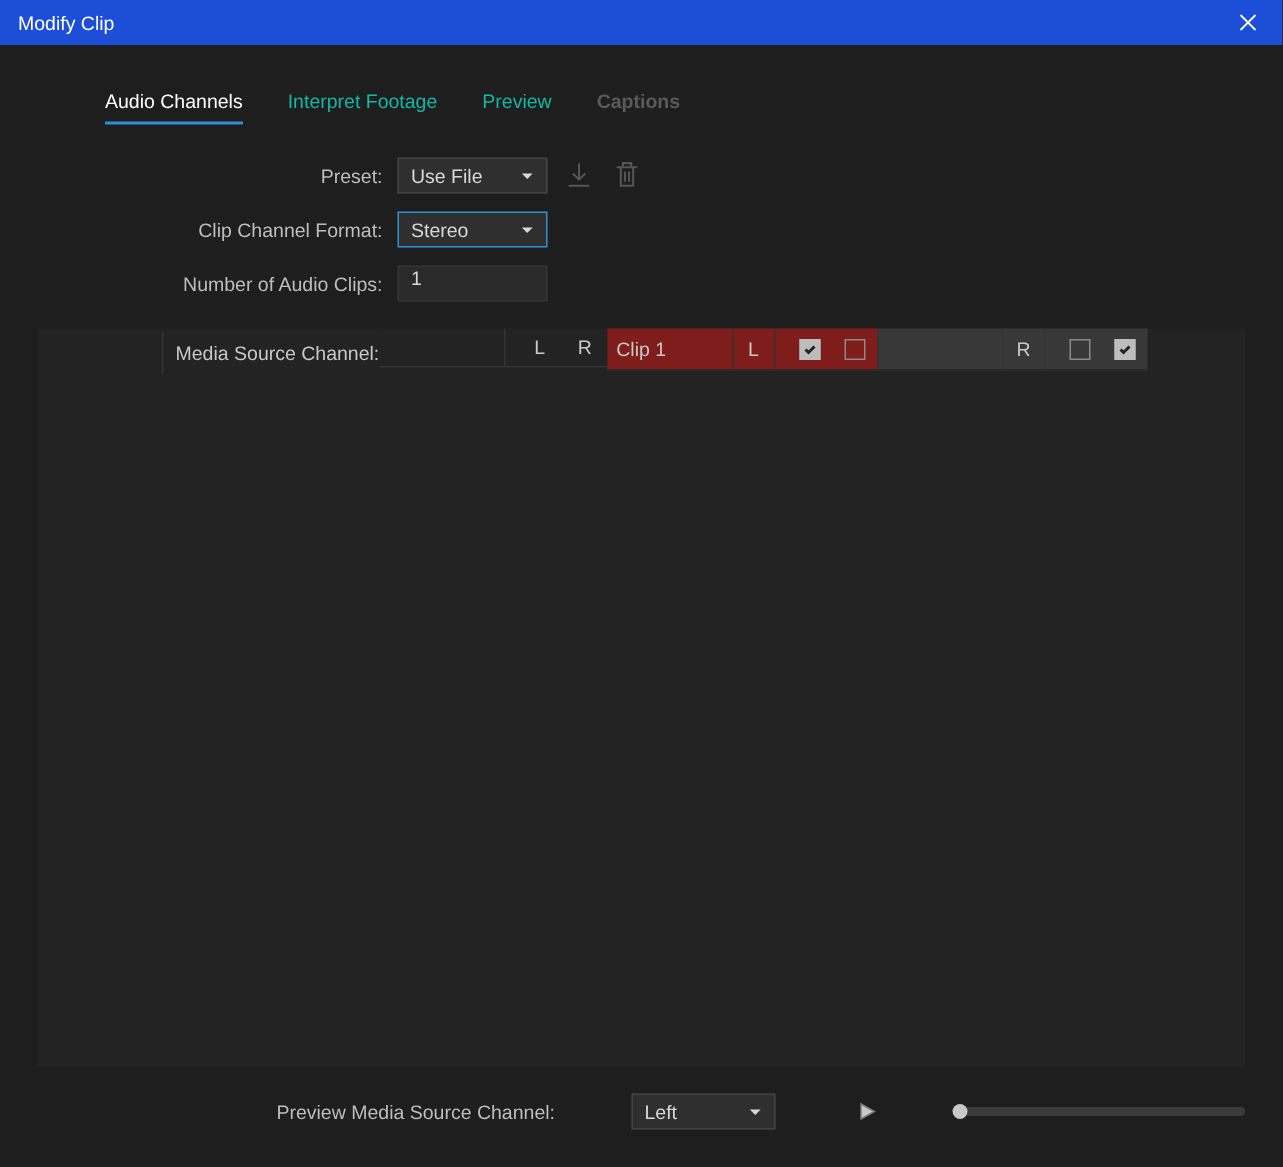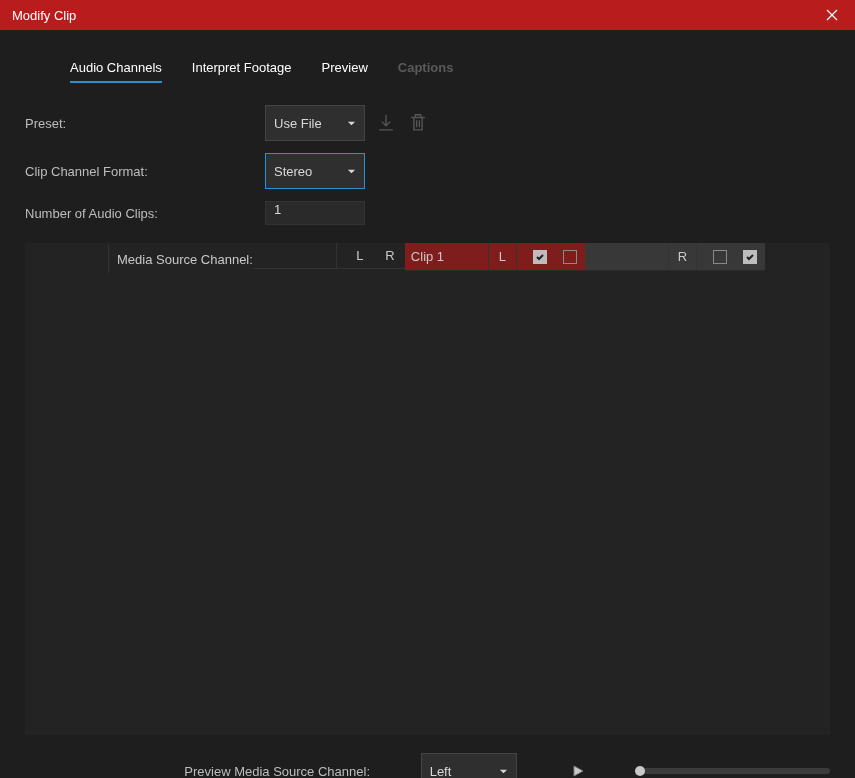--- a/index.html
+++ b/index.html
@@ -7,21 +7,21 @@
     width: 855px;
     height: 778px;
     background: #1e1e1e;
     font-family: "Segoe UI", Arial, sans-serif;
     font-size: 13px;
     color: #c8c8c8;
     overflow: hidden;
   }
   .titlebar {
     height: 30px;
-    background: #b91c1c;
+    background: #1d4ed8;
     display: flex;
     align-items: center;
     justify-content: space-between;
     padding: 0 0 0 12px;
     color: #ffffff;
   }
   .title-text { font-size: 13px; }
   .close-btn {
     width: 46px;
     height: 30px;
@@ -39,42 +39,43 @@
   .tabs {
     display: flex;
     gap: 30px;
     border-bottom: none;
     margin-bottom: 22px;
     margin-left: 45px;
   }
   .tab {
     padding-bottom: 6px;
     cursor: pointer;
-    color: #ffffff;
+    color: #14b8a6;
   }
   .tab.active {
     color: #ffffff;
     border-bottom: 2px solid #2a90d6;
   }
   .tab.disabled { color: #5a5a5a; font-weight: bold; }
 
   .form-rows { display: flex; flex-direction: column; gap: 12px; margin-bottom: 18px; }
   .form-row {
     display: flex;
     align-items: center;
     gap: 10px;
   }
   .form-label {
     width: 230px;
+    text-align: right;
     color: #bdbdbd;
   }
   .dropdown {
     background: #2f2f2f;
     border: 1px solid #444;
-    height: 36px;
+    height: 24px;
     display: flex;
     align-items: center;
     justify-content: space-between;
     padding: 0 8px;
     min-width: 100px;
     color: #d8d8d8;
     cursor: pointer;
   }
   .dropdown.selected {
     border: 1px solid #2a90d6;

